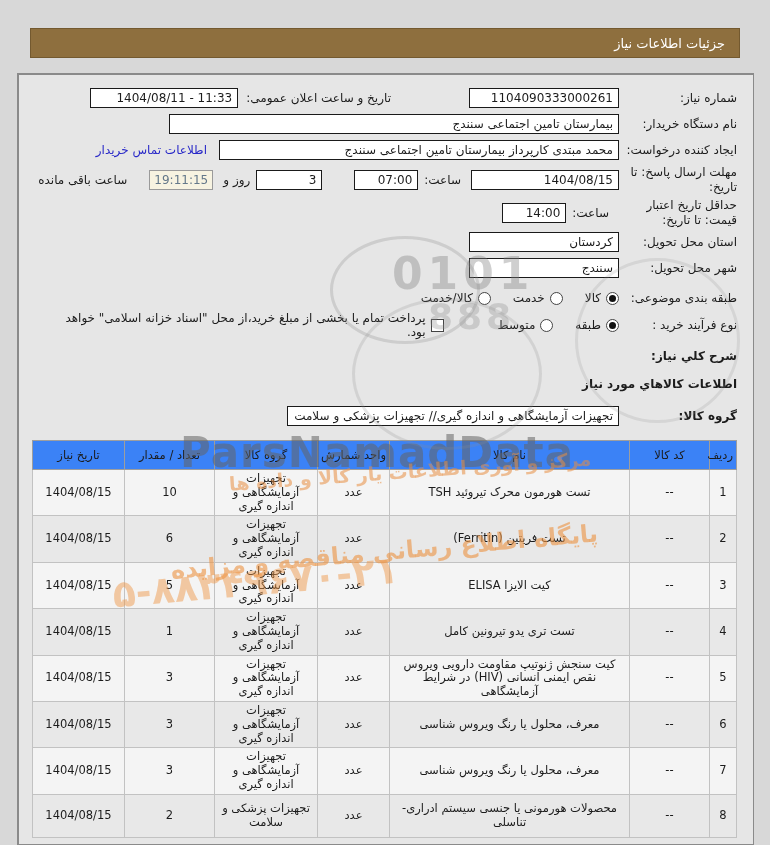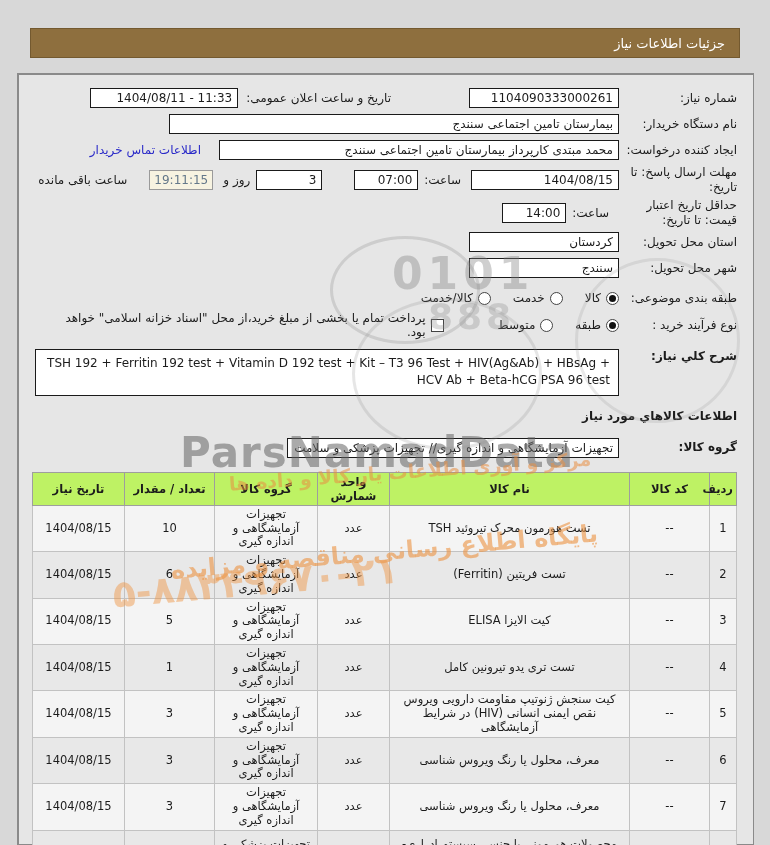--- a/index.html
+++ b/index.html
@@ -35,21 +35,21 @@
     display: flex; align-items: center; padding: 0 5px;
     font-size: 12px; position: relative; z-index: 2;
   }
   .box.center { }
   .box .ltr { direction: ltr; unicode-bidi: embed; }
   .countdown {
     background: #F7F3E1; border: 1px solid #9a9a9a; color: #64788a;
     height: 20px; width: 64px; display: flex; align-items: center; justify-content: center;
     position: relative; z-index: 2;
   }
-  .link { color: #2929c8; cursor: pointer; margin-right: 18px; }
+  .link { color: #2929c8; cursor: pointer; margin-right: 12px; }
   .radio {
     width: 13px; height: 13px; border-radius: 50%; border: 1px solid #444;
     background: #fff; display: inline-flex; align-items: center; justify-content: center;
     flex: none;
   }
   .radio.on::after { content: ''; width: 7px; height: 7px; border-radius: 50%; background: #111; }
   .checkbox {
     width: 13px; height: 13px; border: 1px solid #444; background: #fff; flex: none;
   }
   .opt { display: inline-flex; align-items: center; gap: 5px; margin-left: 22px; }
@@ -57,21 +57,21 @@
   .desc-box {
     flex: 1; background: #fff; border: 1px solid #1a1a1a; min-height: 44px;
     padding: 5px 8px; text-align: right; line-height: 1.45;
   }
   .section-title { font-weight: bold; margin-top: 13px; min-height: 20px; position: relative; z-index: 2; }
   .items-table {
     border-collapse: collapse; table-layout: fixed; width: 704px; margin-top: 11px;
     position: relative; z-index: 2;
   }
   .items-table th {
-    background: #bef264; border: 1px solid #9e9e9e; font-weight: bold;
+    background: #3b82f6; border: 1px solid #9e9e9e; font-weight: normal;
     font-size: 11.5px; height: 29px; padding: 2px 3px; text-align: center;
   }
   .items-table td {
     border: 1px solid #c2c2c2; font-size: 11.5px; height: 43px;
     padding: 2px 4px; text-align: center; vertical-align: middle; line-height: 1.2;
   }
   .items-table tbody tr:nth-child(odd) { background: #F4F4F4; }
   .items-table tbody tr:nth-child(even) { background: #E8E8E8; }
   
   .wm { position: absolute; pointer-events: none; white-space: nowrap; }
@@ -205,23 +205,20 @@
       <span>متوسط</span>
     </span>
     <span class="opt" style="margin-right:32px">
       <span class="checkbox"></span>
       <span>پرداخت تمام یا بخشی از مبلغ خرید،از محل "اسناد خزانه اسلامی" خواهد بود.</span>
     </span>
   </div>
 
   <div class="desc-row">
     <span class="lbl b">شرح کلي نیاز:</span>
-    <div class="desc-box">
-      <span>TSH 192 + Ferritin 192 test + Vitamin D 192 test + Kit – T3 96 Test + HIV(Ag&amp;Ab) + HBsAg + HCV Ab + Beta-hCG PSA 96 test</span>
-    </div>
   </div>
 
   <div class="section-title">اطلاعات کالاهاي مورد نیاز</div>
 
   <div class="frm-row" style="margin-top:6px">
     <span class="lbl b">گروه کالا:</span>
     <div class="box" style="width:332px">
       <span>تجهیزات آزمایشگاهی و اندازه گیری// تجهیزات پزشکی و سلامت</span>
     </div>
   </div>

